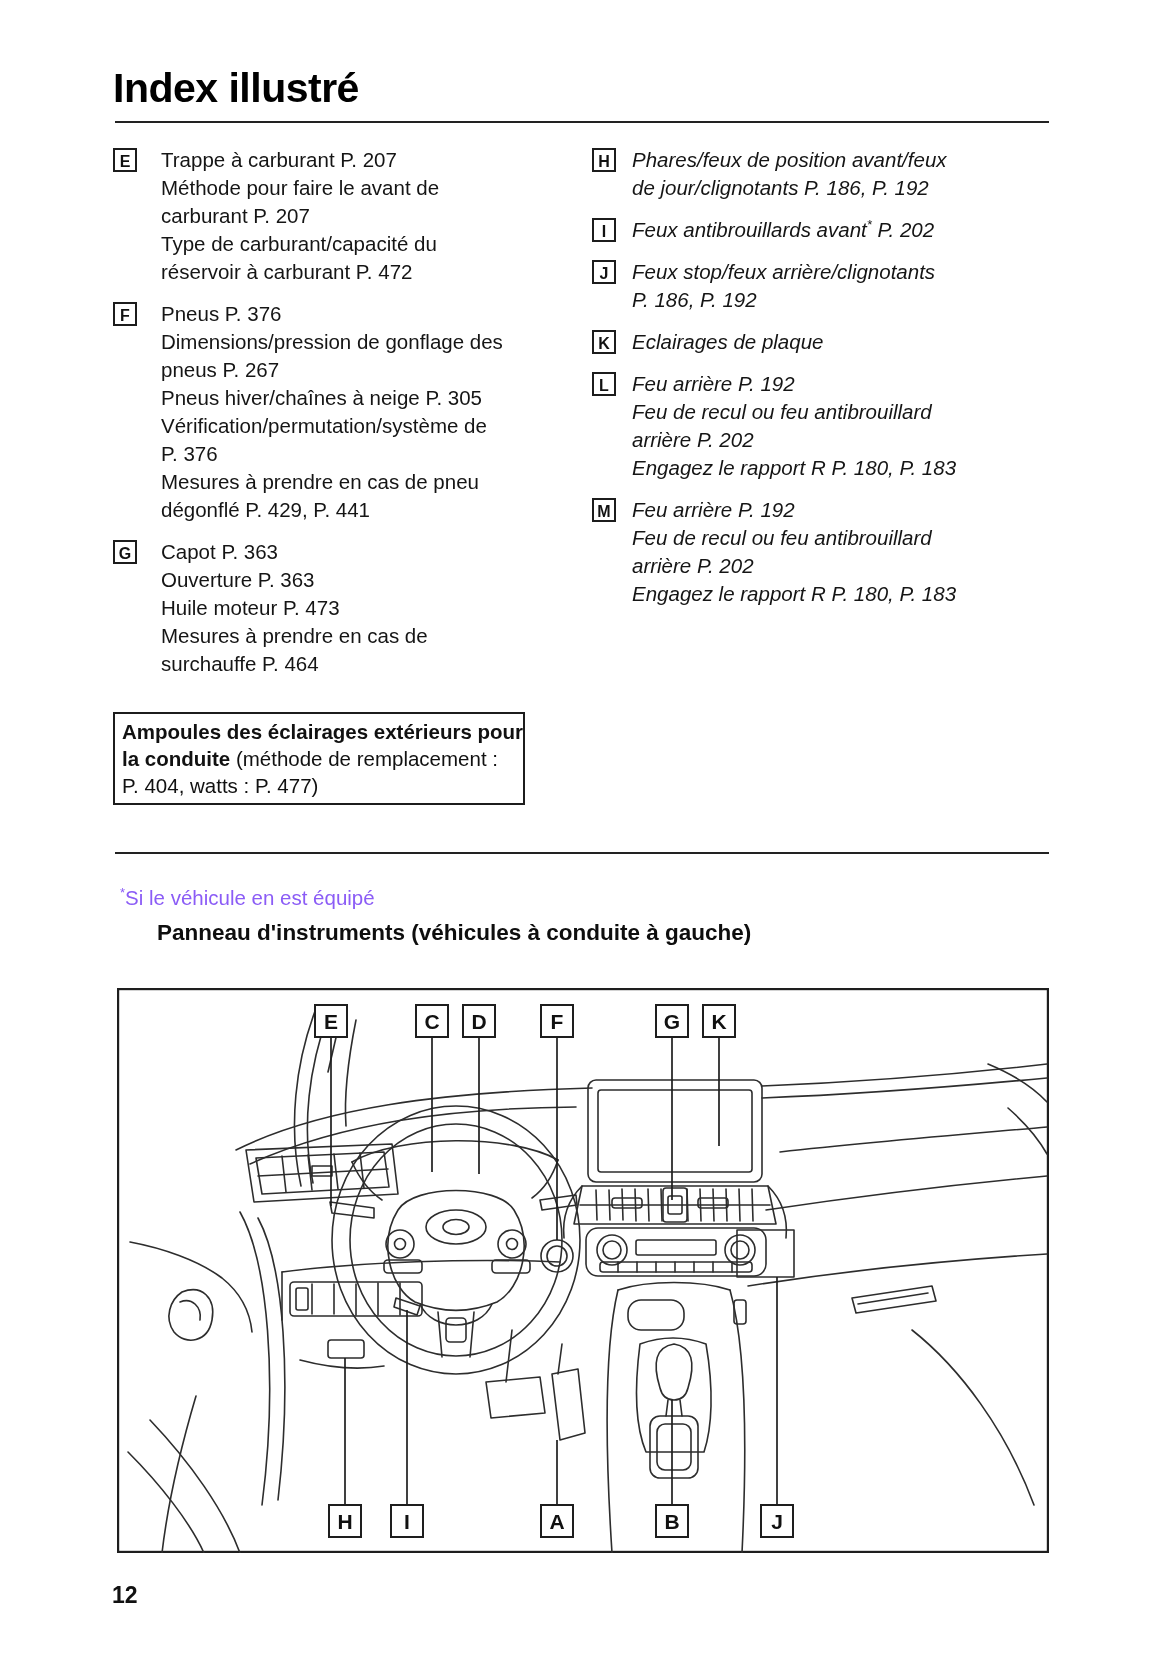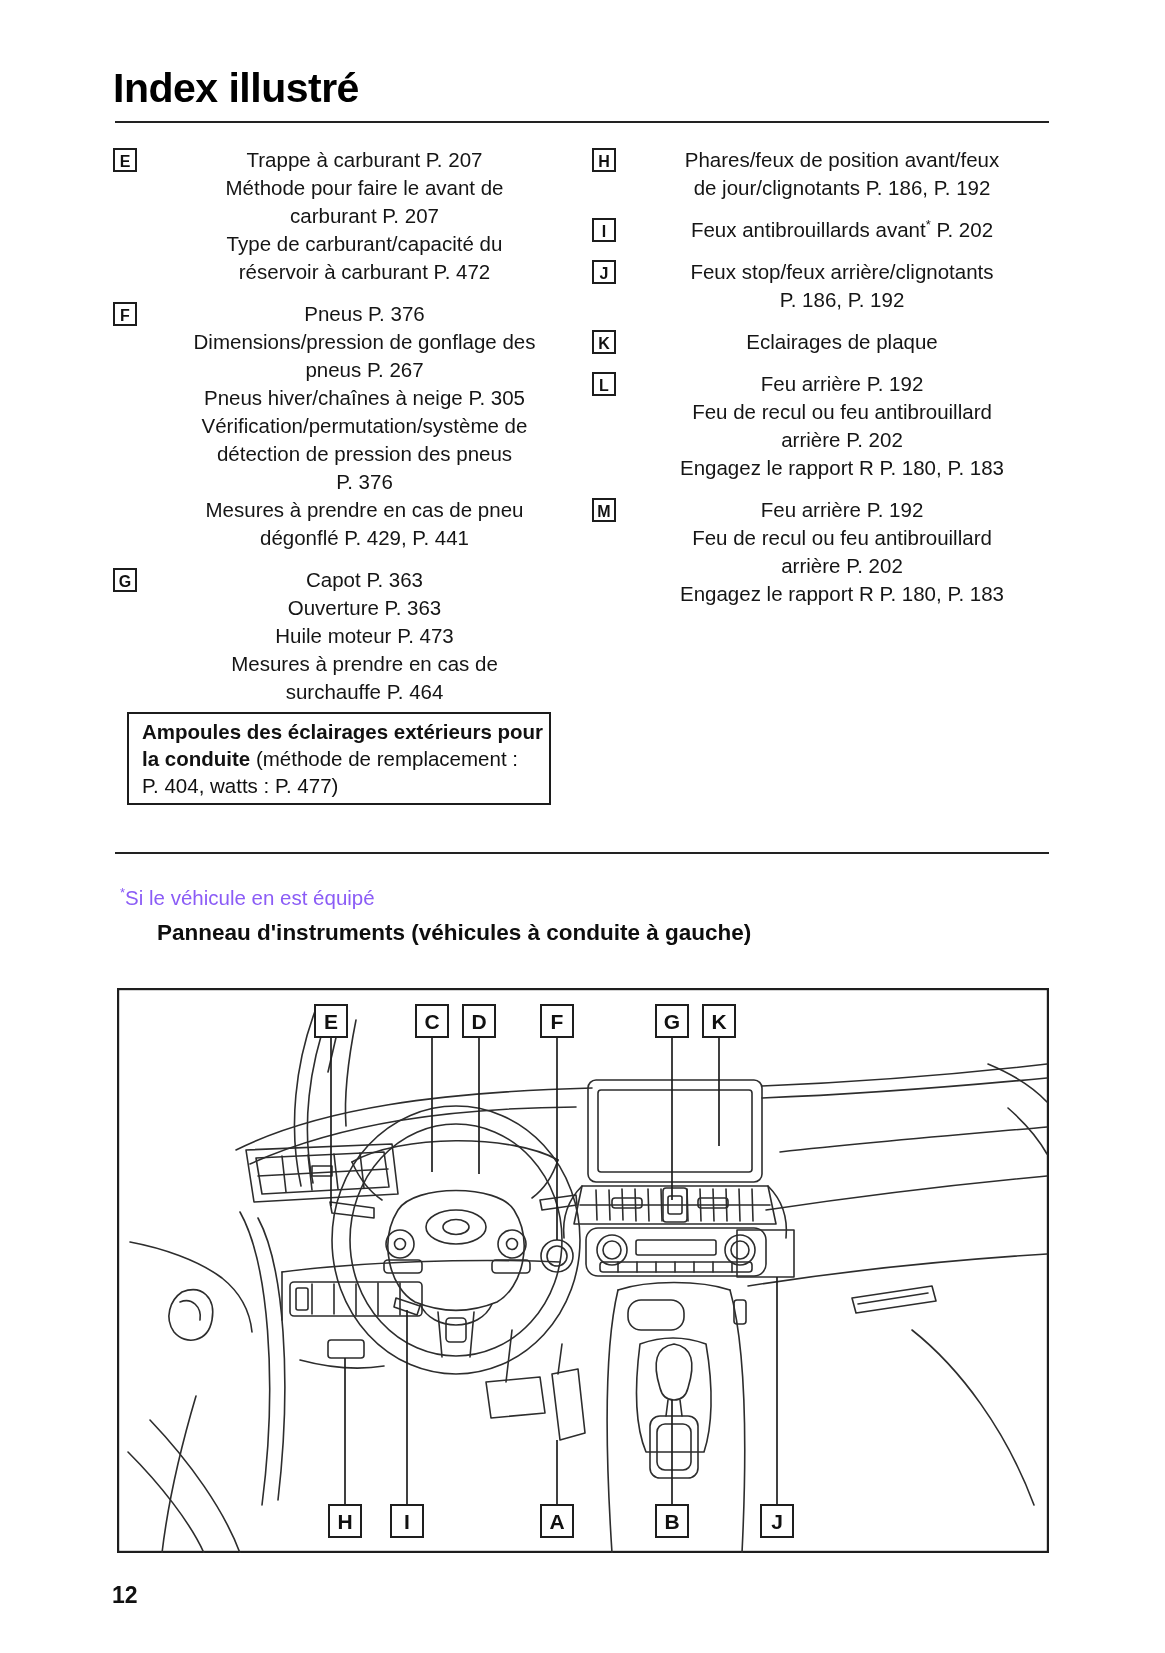--- a/index.html
+++ b/index.html
@@ -16,27 +16,27 @@
   .rule-middle{top:852px;}
   .col{position:absolute;font-size:20.5px;line-height:28px;}
   .col-left{left:113px;top:146px;width:455px;}
   .col-right{left:592px;top:146px;width:460px;}
   .idx-section{position:relative;margin-bottom:14px;}
   .idx-section .marker{
     position:absolute;left:0;top:2px;width:24px;height:24px;border:2px solid #1c1c1c;
     font-weight:bold;font-size:16px;line-height:24px;text-align:center;color:#111;
     box-sizing:border-box;background:#fff;
   }
-  .idx-section .lines{padding-left:48px;text-align:center;}
-  .col-right .idx-section .lines{padding-left:40px;}
+  .idx-section .lines{padding-left:48px;}
+  .col-right .idx-section .lines{padding-left:40px;font-style:italic;}
   .tline{white-space:nowrap;}
   .sup{font-size:13px;vertical-align:super;line-height:0;}
   .note-box{
-    position:absolute;left:127px;top:712px;width:394px;border:2px solid #1c1c1c;
-    padding:4px 13px;font-size:20.5px;line-height:27px;color:#111;background:#fff;
+    position:absolute;left:113px;top:712px;width:394px;border:2px solid #1c1c1c;
+    padding:4px 7px;font-size:20.5px;line-height:27px;color:#111;background:#fff;
   }
   .note-box .b{font-weight:bold;}
   .footnote{position:absolute;left:120px;top:886px;font-size:20.5px;color:#8b5cf6;}
   .panel-heading{position:absolute;left:113px;top:920px;font-size:22.5px;font-weight:bold;color:#0e0e0e;margin-left:44px;}
   .figure-wrap{position:absolute;left:117px;top:988px;width:932px;height:565px;}
   .page-number{position:absolute;left:112px;top:1582px;font-size:23px;font-weight:bold;color:#111;}
   
   .sk path,.sk rect,.sk ellipse,.sk circle,.sk line{
     fill:none;stroke:#2d2d2d;stroke-width:1.6;stroke-linecap:round;stroke-linejoin:round;
   }
@@ -63,21 +63,20 @@
       </div>
     </div>
     <div class="idx-section">
       <span class="marker">F</span>
       <div class="lines">
         <div class="tline">Pneus P. 376</div>
         <div class="tline">Dimensions/pression de gonflage des</div>
         <div class="tline">pneus P. 267</div>
         <div class="tline">Pneus hiver/chaînes à neige P. 305</div>
         <div class="tline">Vérification/permutation/système de</div>
-        <div class="tline">détection de pression des pneus</div>
         <div class="tline">P. 376</div>
         <div class="tline">Mesures à prendre en cas de pneu</div>
         <div class="tline">dégonflé P. 429, P. 441</div>
       </div>
     </div>
     <div class="idx-section">
       <span class="marker">G</span>
       <div class="lines">
         <div class="tline">Capot P. 363</div>
         <div class="tline">Ouverture P. 363</div>

